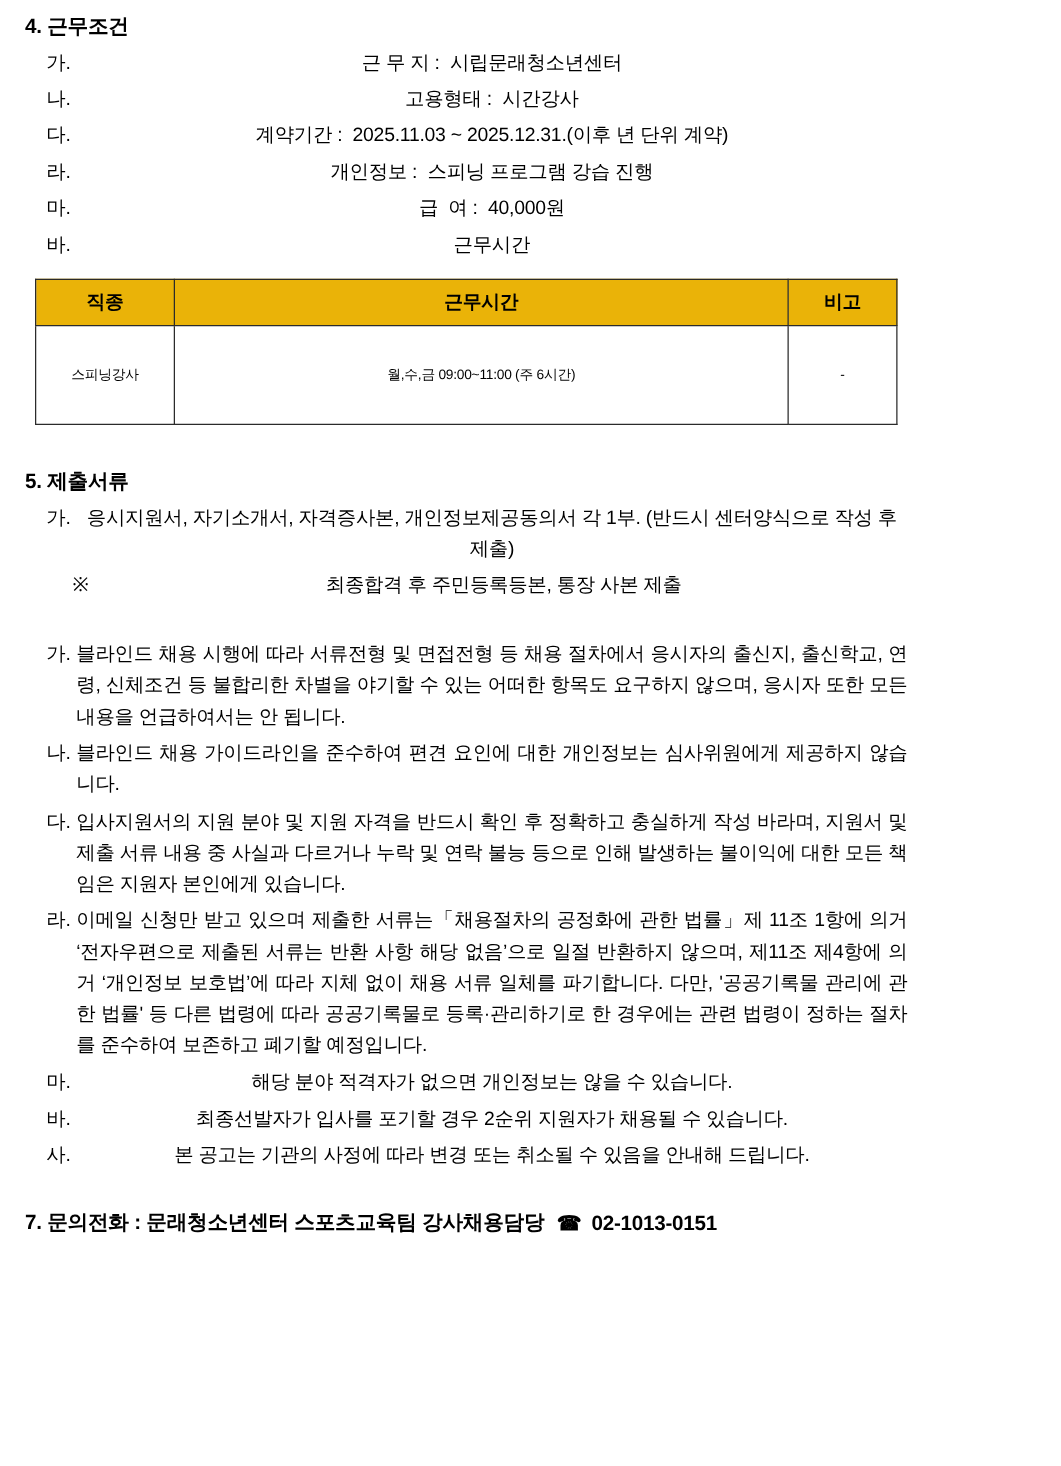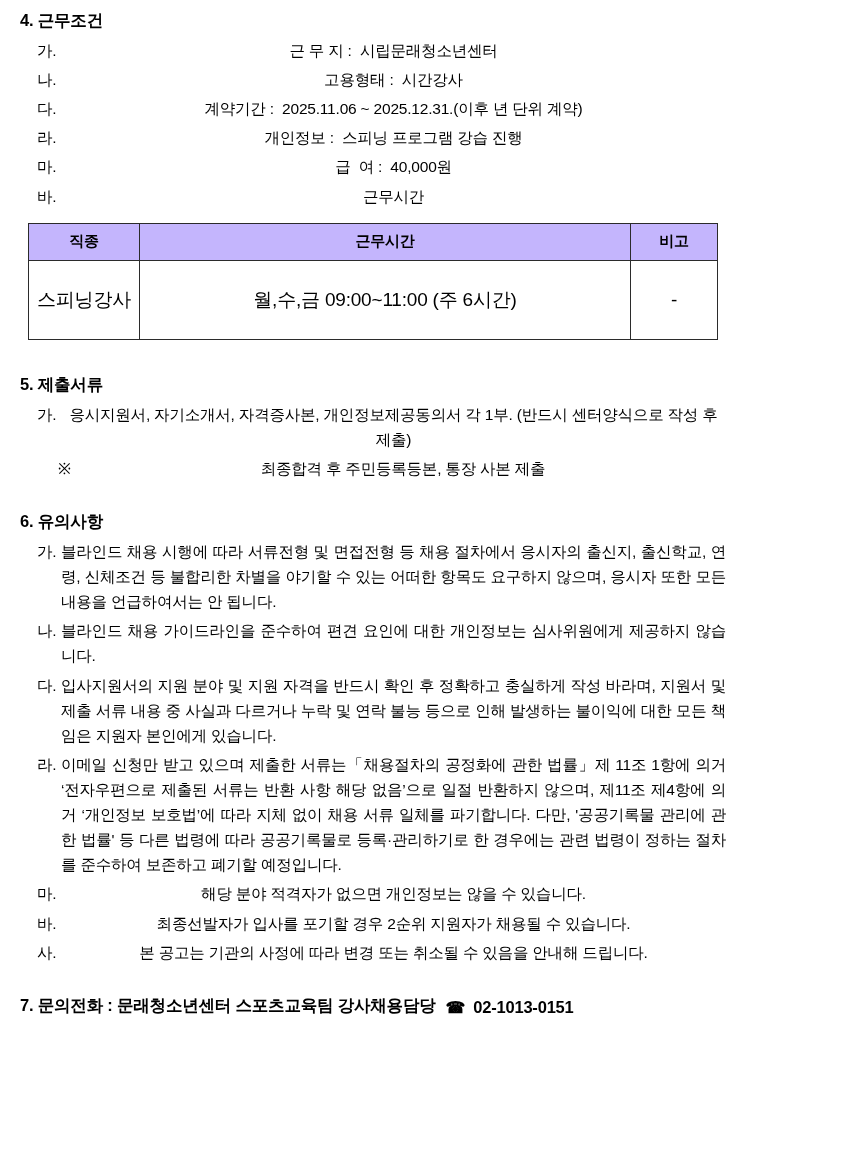--- a/index.html
+++ b/index.html
@@ -82,28 +82,28 @@
     font-size: 15px;
   }
   table.worktime th,
   table.worktime td {
     border: 1px solid #2b2b2b;
     text-align: center;
     vertical-align: middle;
     letter-spacing: -0.2px;
   }
   table.worktime thead th {
-    background: #c4b5fd;
+    background: #eab308;
     font-weight: bold;
     height: 34px;
     font-size: 15px;
   }
   table.worktime tbody td {
     height: 76px;
-    font-size: 19px;
+    font-size: 11px;
     background: #ffffff;
     margin-top: 48px;
   }
   table.worktime thead th:first-child,
   table.worktime tbody td:first-child { width: 108px; }
   table.worktime thead th:last-child,
   table.worktime tbody td:last-child { width: 84px; }
   .tbl-top-rule {
     border-top: 2px solid #1d1d1d;
   }
@@ -137,21 +137,21 @@
     <div class="item-row">
       <span class="item-marker">가.</span>
       <span class="item-text">근 무 지 :  시립문래청소년센터</span>
     </div>
     <div class="item-row">
       <span class="item-marker">나.</span>
       <span class="item-text">고용형태 :  시간강사</span>
     </div>
     <div class="item-row">
       <span class="item-marker">다.</span>
-      <span class="item-text">계약기간 :  2025.11.06 ~ 2025.12.31.(이후 년 단위 계약)</span>
+      <span class="item-text">계약기간 :  2025.11.03 ~ 2025.12.31.(이후 년 단위 계약)</span>
     </div>
     <div class="item-row">
       <span class="item-marker">라.</span>
       <span class="item-text">개인정보 :  스피닝 프로그램 강습 진행</span>
     </div>
     <div class="item-row">
       <span class="item-marker">마.</span>
       <span class="item-text">급  여 :  40,000원</span>
     </div>
     <div class="item-row">
@@ -186,21 +186,20 @@
       <span class="item-marker">가.</span>
       <span class="item-text">응시지원서, 자기소개서, 자격증사본, 개인정보제공동의서 각 1부. (반드시 센터양식으로 작성 후 제출)</span>
     </div>
     <div class="note-row">
       <span class="note-marker">※</span>
       <span class="item-text">최종합격 후 주민등록등본, 통장 사본 제출</span>
     </div>
   </div>
 
   <div style="margin-top:30px;">
-    <div class="section-heading">6. 유의사항</div>
 
     <div class="item-row">
       <span class="item-marker">가.</span>
       <span class="item-text justify">블라인드 채용 시행에 따라 서류전형 및 면접전형 등 채용 절차에서 응시자의 출신지, 출신학교, 연령, 신체조건 등 불합리한 차별을 야기할 수 있는 어떠한 항목도 요구하지 않으며, 응시자 또한 모든 내용을 언급하여서는 안 됩니다.</span>
     </div>
     <div class="item-row">
       <span class="item-marker">나.</span>
       <span class="item-text justify">블라인드 채용 가이드라인을 준수하여 편견 요인에 대한 개인정보는 심사위원에게 제공하지 않습니다.</span>
     </div>
     <div class="item-row">

